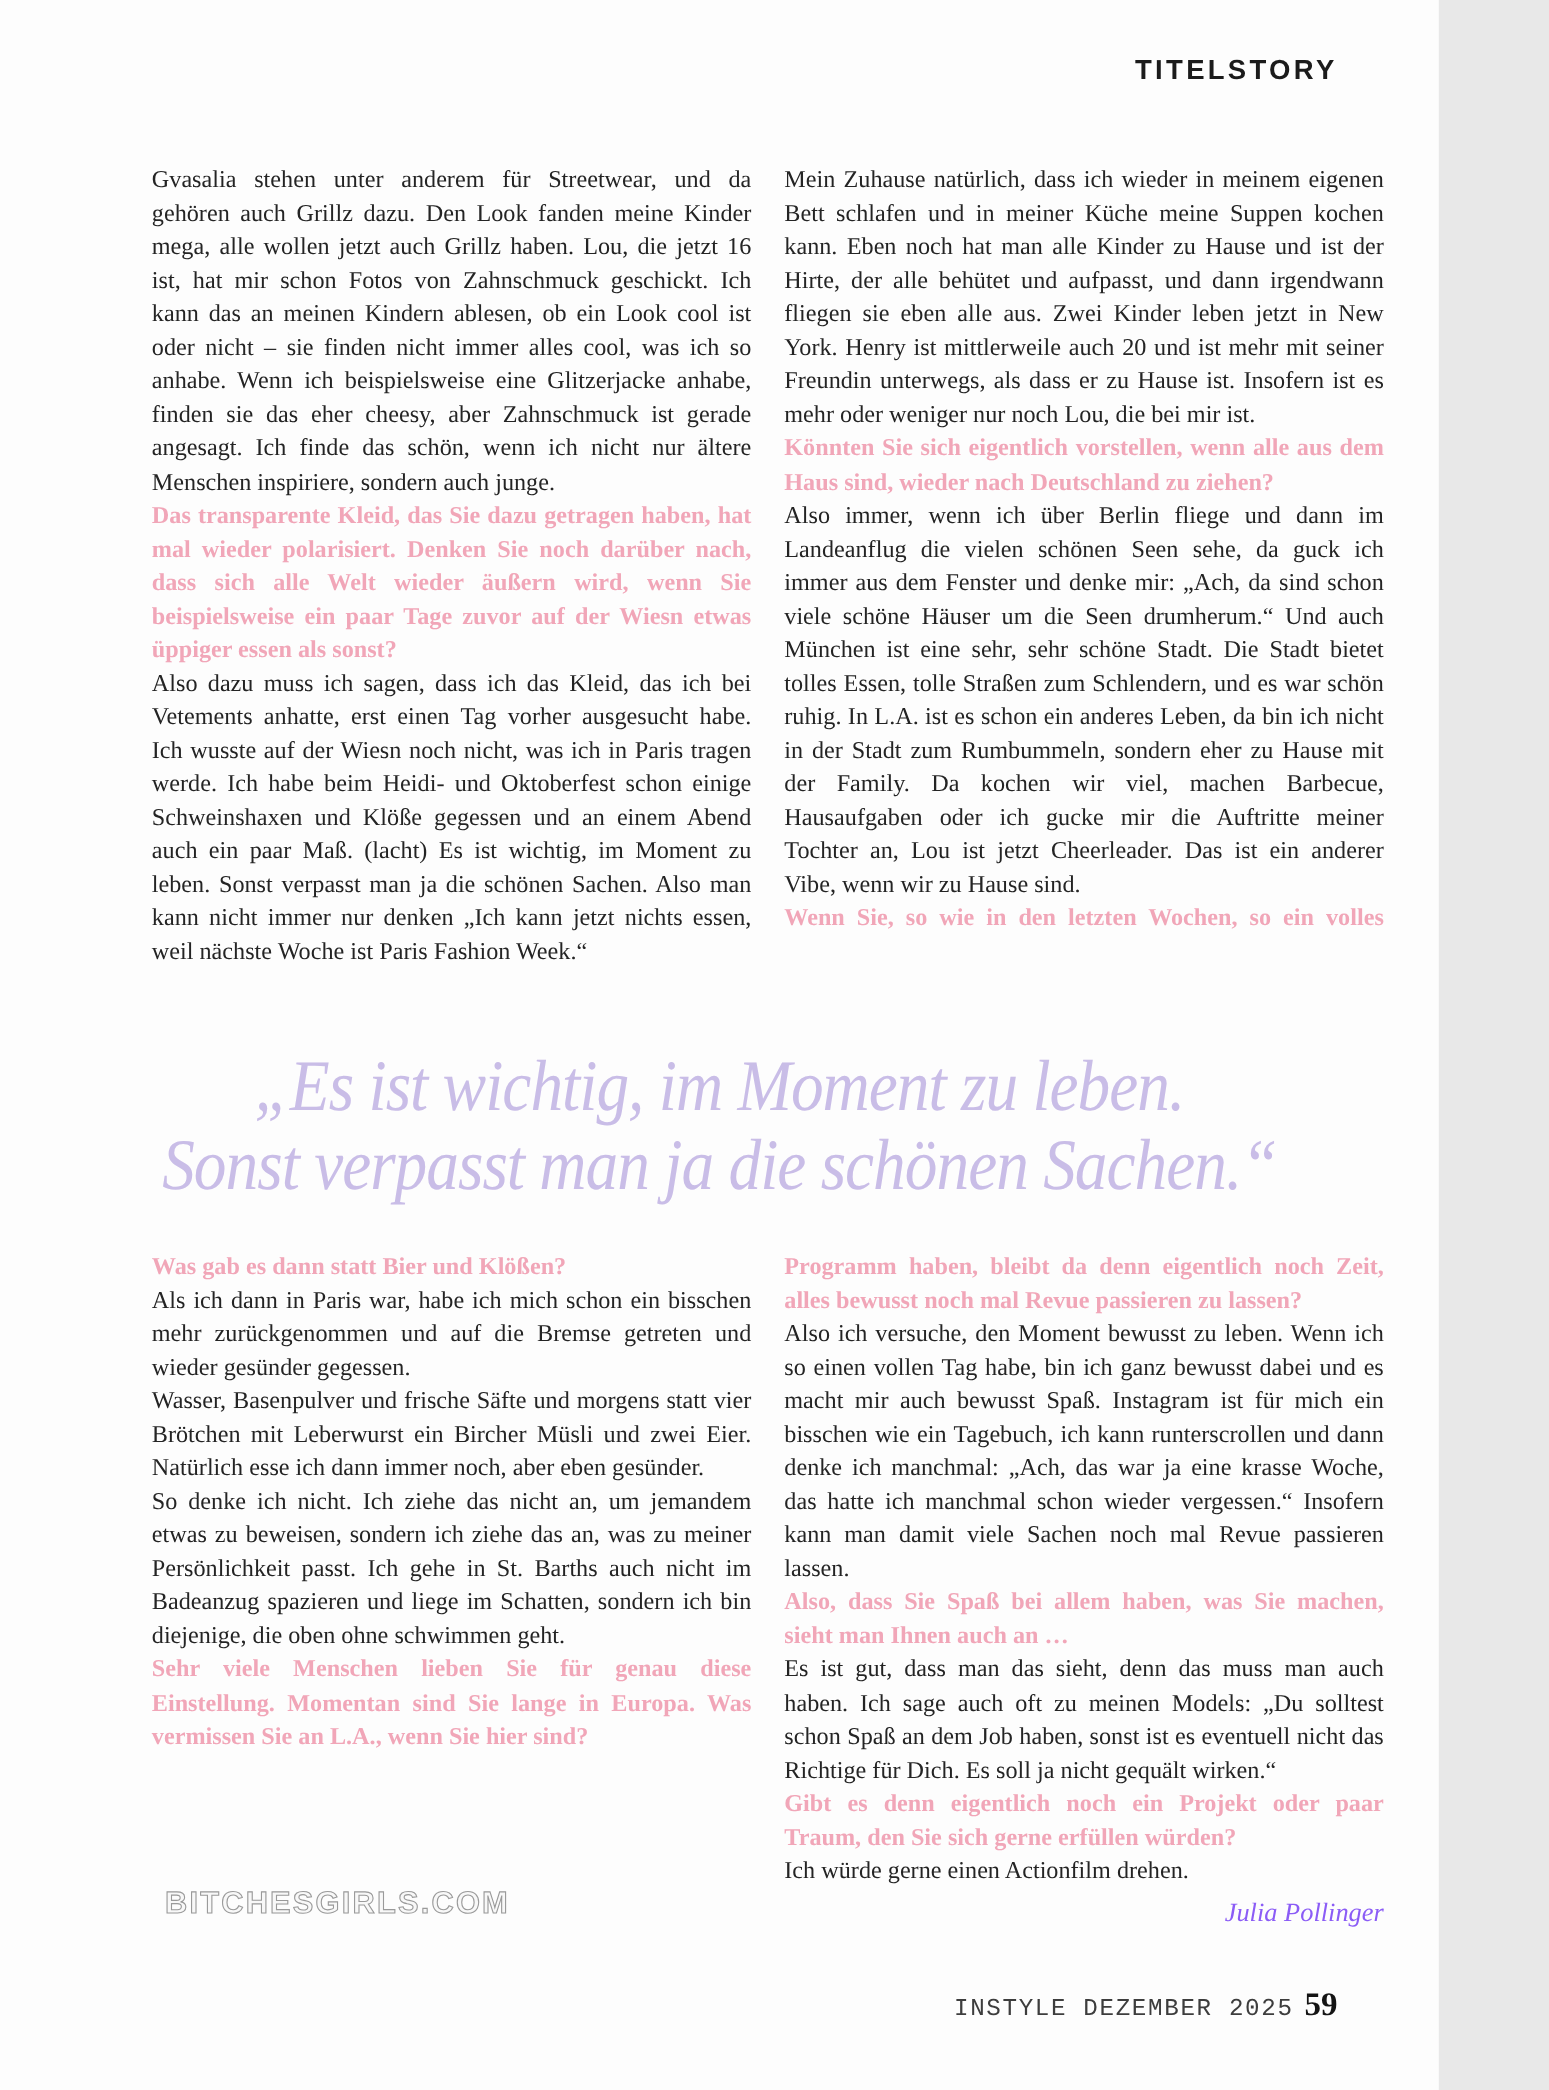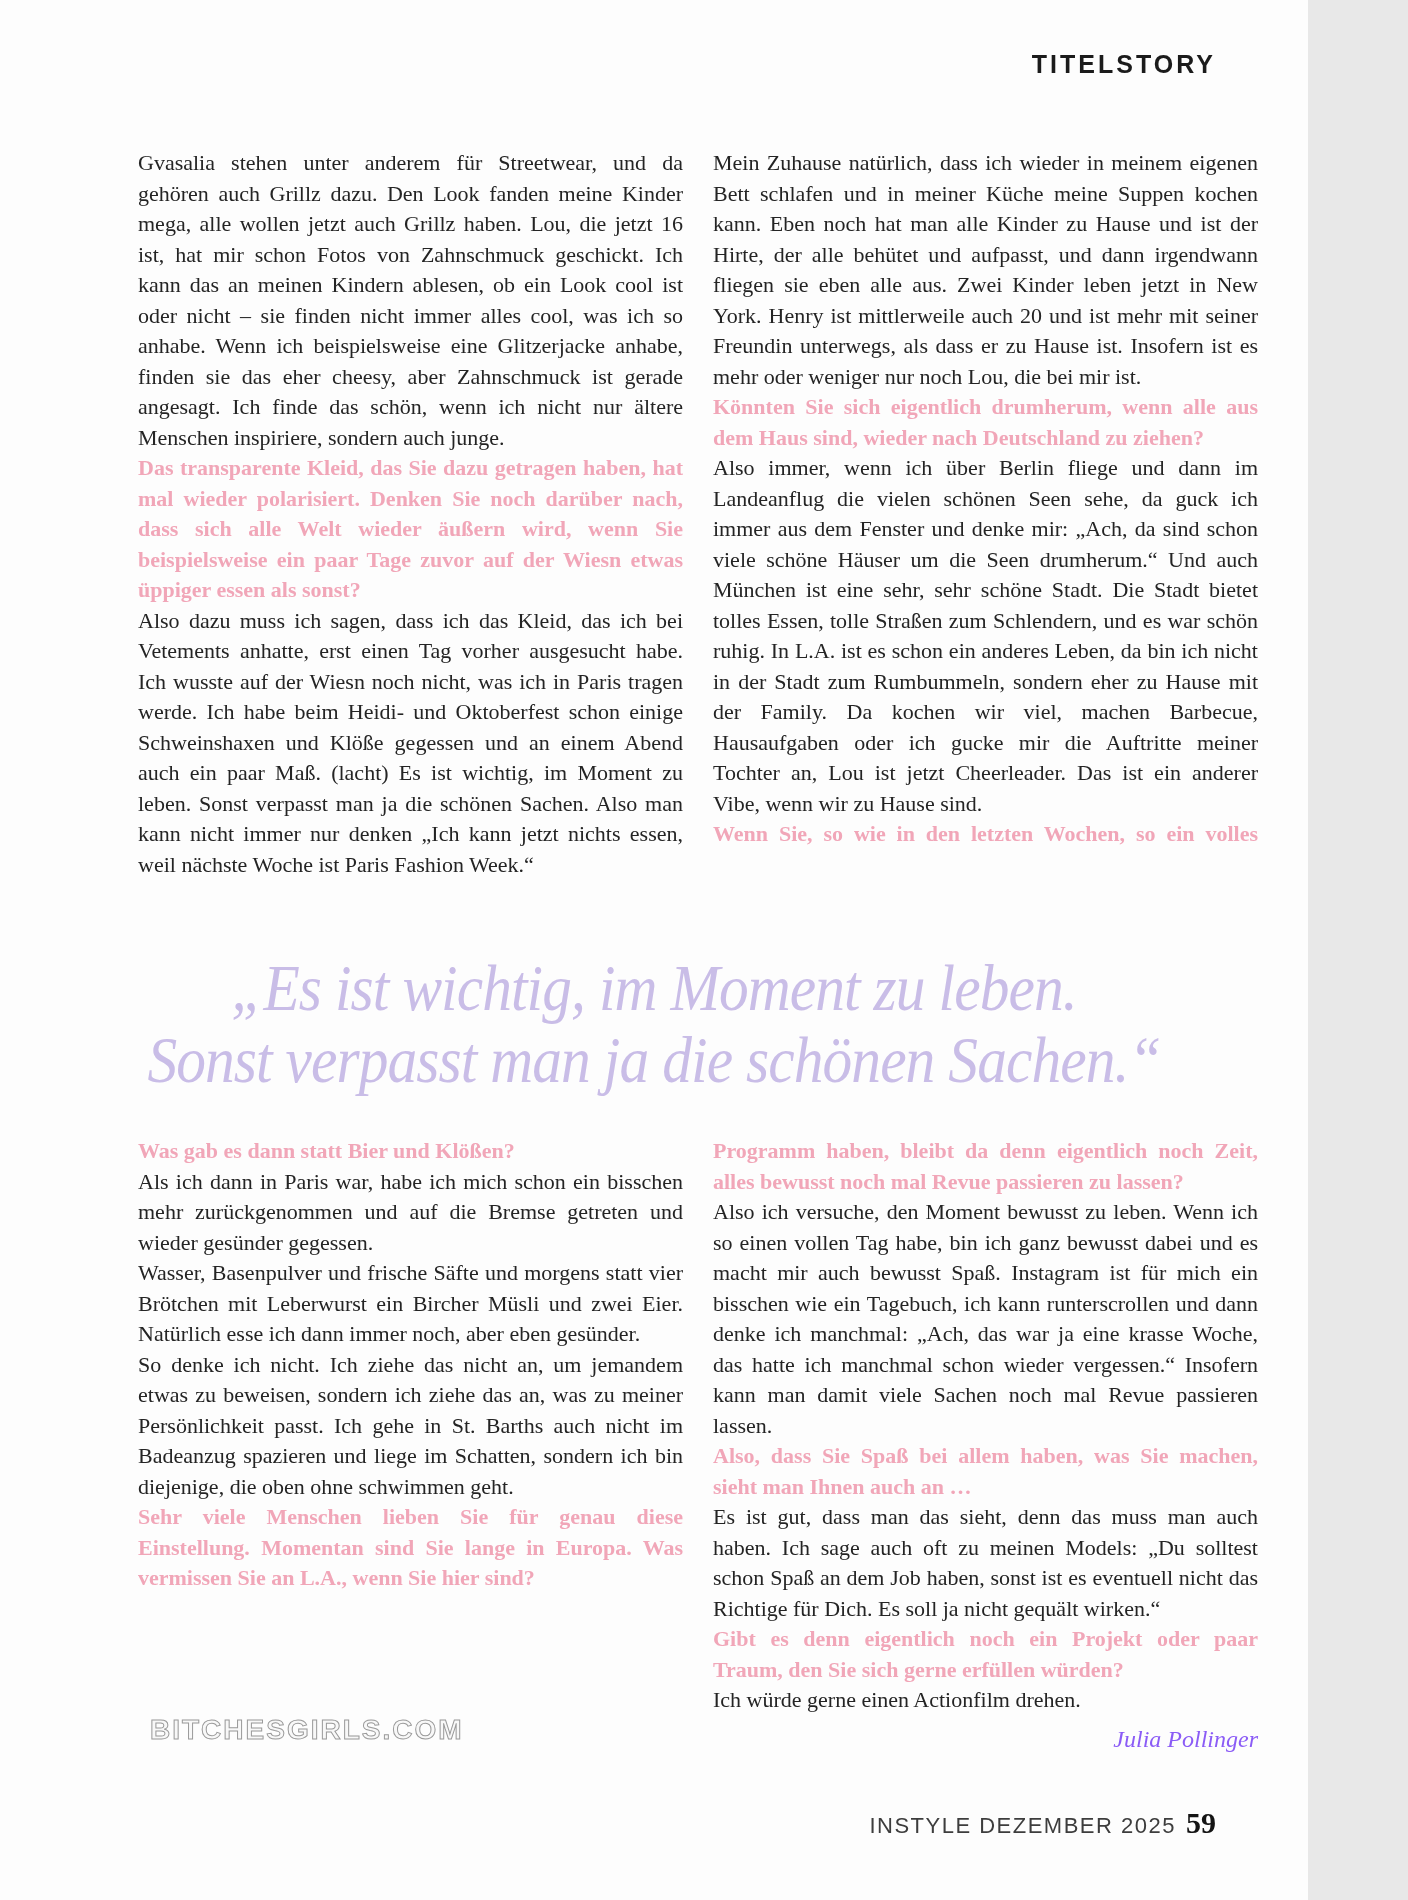--- a/index.html
+++ b/index.html
@@ -51,21 +51,21 @@
     font-family:Liberation Sans, sans-serif;
     font-weight:bold; font-size:28px; letter-spacing:2px;
     color:rgba(245,245,245,0.75);
     -webkit-text-stroke:1px #9a9a9a;
   }
   .footer {
     position:absolute; top:1806px; right:92px;
     display:flex; align-items:baseline; gap:10px;
   }
   .footer-magazine {
-    font-family:Liberation Sans, sans-serif;
+    font-family:Liberation Mono, monospace;
     font-size:22px; letter-spacing:1.5px; color:#3d3d3d;
   }
   .footer-page {
     font-family:"Liberation Serif", serif;
     font-size:30px; font-weight:bold; color:#141414;
   }
 </style>
 </head>
 <body>
 
@@ -74,21 +74,21 @@
   <div class="section-label">TITELSTORY</div>
 
   <div class="cols" id="block1">
     <div class="col">
       <div class="seg answer">Gvasalia stehen unter anderem für Streetwear, und da gehören auch Grillz dazu. Den Look fanden meine Kinder mega, alle wollen jetzt auch Grillz haben. Lou, die jetzt 16 ist, hat mir schon Fotos von Zahnschmuck geschickt. Ich kann das an meinen Kindern ablesen, ob ein Look cool ist oder nicht – sie finden nicht immer alles cool, was ich so anhabe. Wenn ich beispielsweise eine Glitzerjacke anhabe, finden sie das eher cheesy, aber Zahnschmuck ist gerade angesagt. Ich finde das schön, wenn ich nicht nur ältere Menschen inspiriere, sondern auch junge.</div>
       <div class="seg question">Das transparente Kleid, das Sie dazu getragen haben, hat mal wieder polarisiert. Denken Sie noch darüber nach, dass sich alle Welt wieder äußern wird, wenn Sie beispielsweise ein paar Tage zuvor auf der Wiesn etwas üppiger essen als sonst?</div>
       <div class="seg answer">Also dazu muss ich sagen, dass ich das Kleid, das ich bei Vetements anhatte, erst einen Tag vorher ausgesucht habe. Ich wusste auf der Wiesn noch nicht, was ich in Paris tragen werde. Ich habe beim Heidi- und Oktoberfest schon einige Schweinshaxen und Klöße gegessen und an einem Abend auch ein paar Maß. (lacht) Es ist wichtig, im Moment zu leben. Sonst verpasst man ja die schönen Sachen. Also man kann nicht immer nur denken „Ich kann jetzt nichts essen, weil nächste Woche ist Paris Fashion Week.“</div>
     </div>
     <div class="col">
       <div class="seg answer">Mein Zuhause natürlich, dass ich wieder in meinem eigenen Bett schlafen und in meiner Küche meine Suppen kochen kann. Eben noch hat man alle Kinder zu Hause und ist der Hirte, der alle behütet und aufpasst, und dann irgendwann fliegen sie eben alle aus. Zwei Kinder leben jetzt in New York. Henry ist mittlerweile auch 20 und ist mehr mit seiner Freundin unterwegs, als dass er zu Hause ist. Insofern ist es mehr oder weniger nur noch Lou, die bei mir ist.</div>
-      <div class="seg question">Könnten Sie sich eigentlich drumherum, wenn alle aus dem Haus sind, wieder nach Deutschland zu ziehen?</div>
+      <div class="seg question">Könnten Sie sich eigentlich vorstellen, wenn alle aus dem Haus sind, wieder nach Deutschland zu ziehen?</div>
       <div class="seg answer">Also immer, wenn ich über Berlin fliege und dann im Landeanflug die vielen schönen Seen sehe, da guck ich immer aus dem Fenster und denke mir: „Ach, da sind schon viele schöne Häuser um die Seen drumherum.“ Und auch München ist eine sehr, sehr schöne Stadt. Die Stadt bietet tolles Essen, tolle Straßen zum Schlendern, und es war schön ruhig. In L.A. ist es schon ein anderes Leben, da bin ich nicht in der Stadt zum Rumbummeln, sondern eher zu Hause mit der Family. Da kochen wir viel, machen Barbecue, Hausaufgaben oder ich gucke mir die Auftritte meiner Tochter an, Lou ist jetzt Cheerleader. Das ist ein anderer Vibe, wenn wir zu Hause sind.</div>
       <div class="seg question justify-last">Wenn Sie, so wie in den letzten Wochen, so ein volles</div>
     </div>
   </div>
 
   <div class="pullquote">
     <div>„Es ist wichtig, im Moment zu leben.</div>
     <div>Sonst verpasst man ja die schönen Sachen.“</div>
   </div>
 

